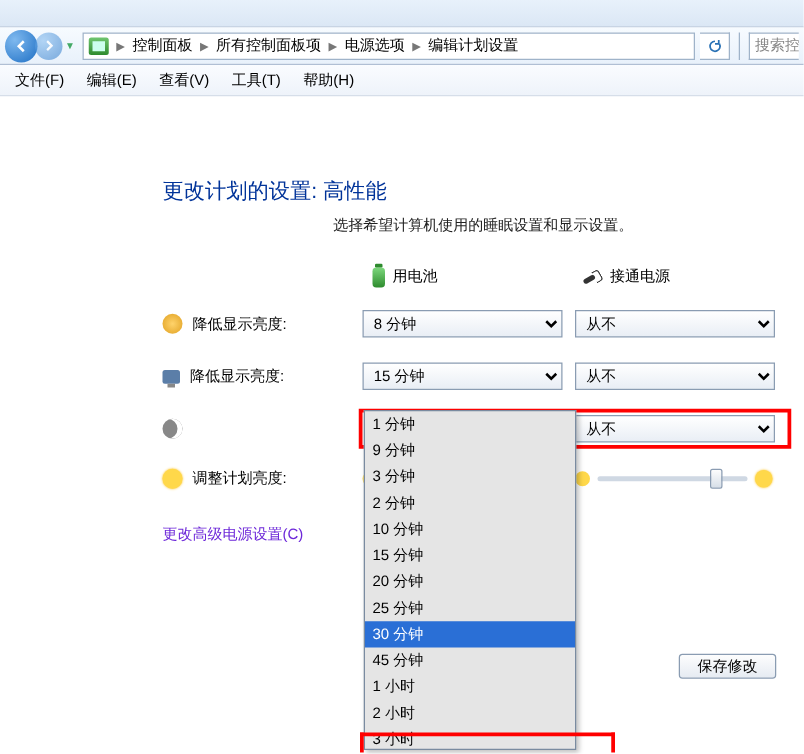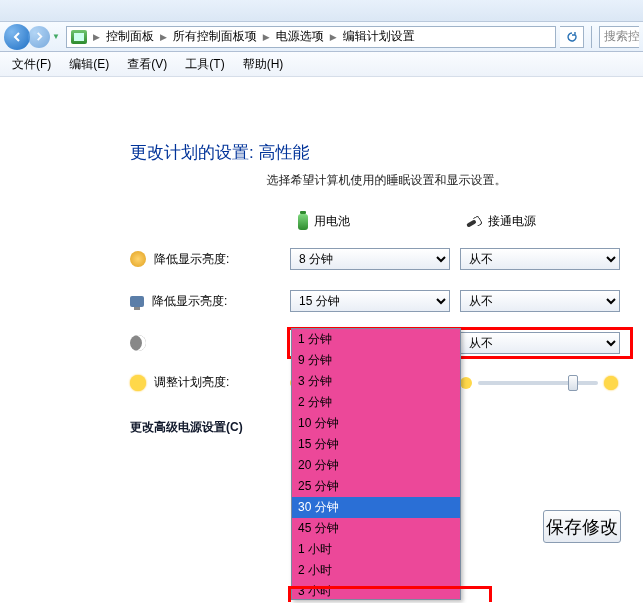--- a/index.html
+++ b/index.html
@@ -52,27 +52,27 @@
   select.win { width: 160px; height: 22px; border: 1px solid #8a9cb2; background: linear-gradient(#fff,#e9eef5); font-size:12px; padding-left:4px; }
   .red-box { border: 3px solid #f00; padding: 2px; margin:-5px -3px; }
   .red-box-inner { display:flex; gap:0; }
   .red-box-inner > * { margin-right: 8px; }
 
   .slider-cell { display:flex; align-items:center; gap:6px; }
   .slider-track { position:relative; width:120px; height:4px; background:#cfd8e3; border-radius:2px; }
   .slider-thumb { position:absolute; top:-6px; width:10px; height:16px; background:linear-gradient(#fdfdfd,#d7dfe8); border:1px solid #8a9cb2; border-radius:2px; }
 
   .links { margin-top: 28px; }
-  .link { color:#0f172a; cursor:pointer; margin-bottom:10px;font-weight:bold; }
+  .link { color:#6d28d9; cursor:pointer; margin-bottom:10px; }
 
   .footer-btns { position:absolute; right:22px; bottom:60px; display:flex; gap:8px; }
-  .btn { min-width:78px; height:33px; border:1px solid #8a9cb2; background:linear-gradient(#fdfdfd,#e6ebf2); border-radius:3px; font-size:18px; display:flex; align-items:center; justify-content:center; cursor:pointer; }
-
-  
-  .dropdown-list { position:absolute; left:291px; top:328px; width:170px; background:#ec4899; border:1px solid #7a8ba0; box-shadow:2px 2px 4px rgba(0,0,0,.25); z-index:50; max-height: 272px; overflow:hidden; }
+  .btn { min-width:78px; height:20px; border:1px solid #8a9cb2; background:linear-gradient(#fdfdfd,#e6ebf2); border-radius:3px; font-size:12px; display:flex; align-items:center; justify-content:center; cursor:pointer; }
+
+  
+  .dropdown-list { position:absolute; left:291px; top:328px; width:170px; background:#e5e5e5; border:1px solid #7a8ba0; box-shadow:2px 2px 4px rgba(0,0,0,.25); z-index:50; max-height: 272px; overflow:hidden; }
   .dropdown-list .opt { padding:2px 6px; font-size:12px; cursor:pointer; white-space:nowrap; }
   .dropdown-list .opt.sel { background:#2a6fd6; color:#fff; }
   .dd-red { position:absolute; left:288px; top:586px; width:204px; height:16px; border:3px solid #f00; border-bottom:none; z-index:60; pointer-events:none;}
 
   
   .headers { display:grid; grid-template-columns:160px 170px 170px; margin-bottom:18px;}
 </style>
 </head>
 <body>
 

